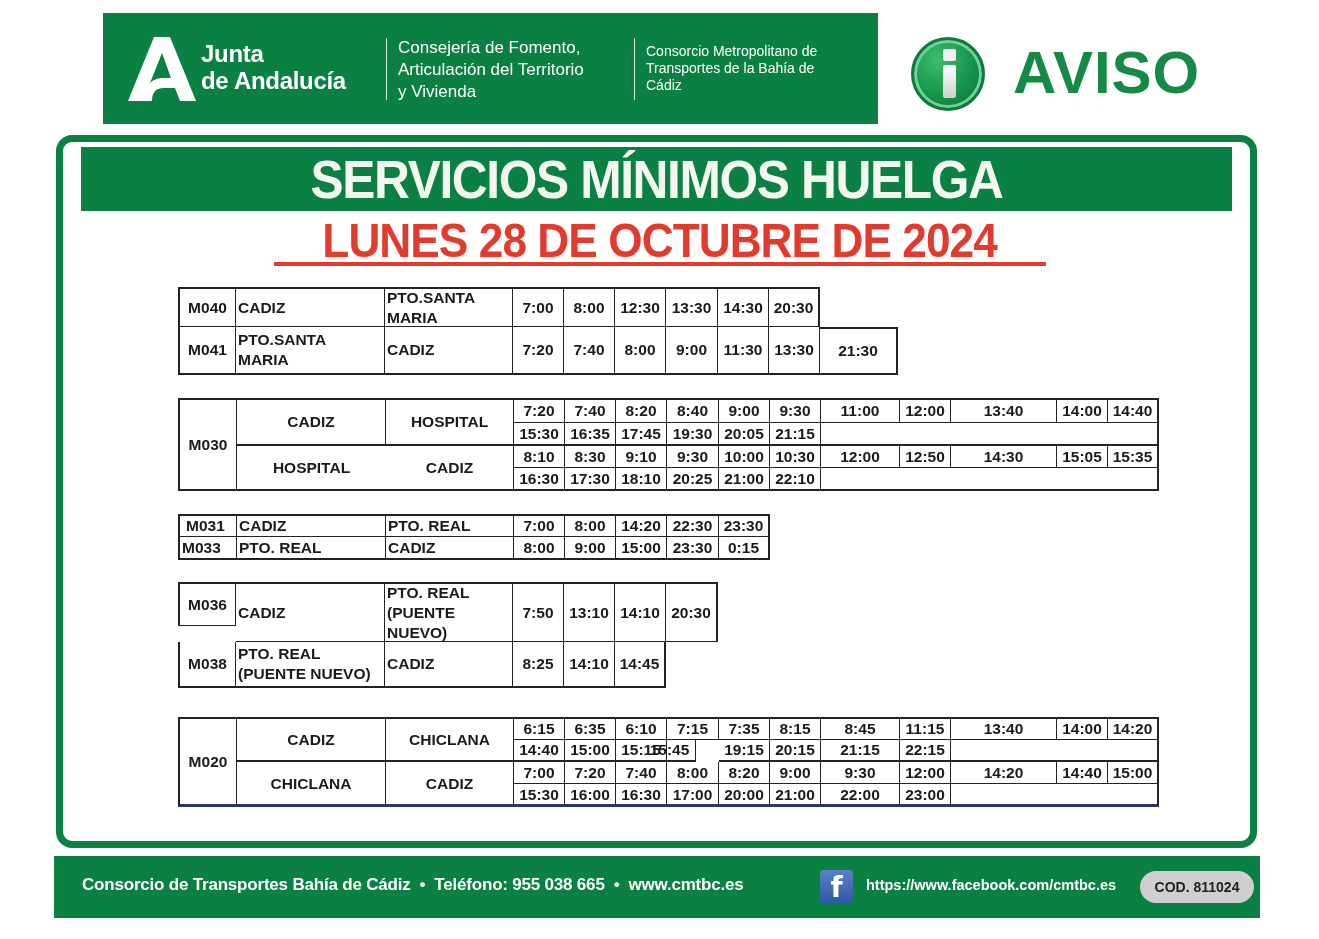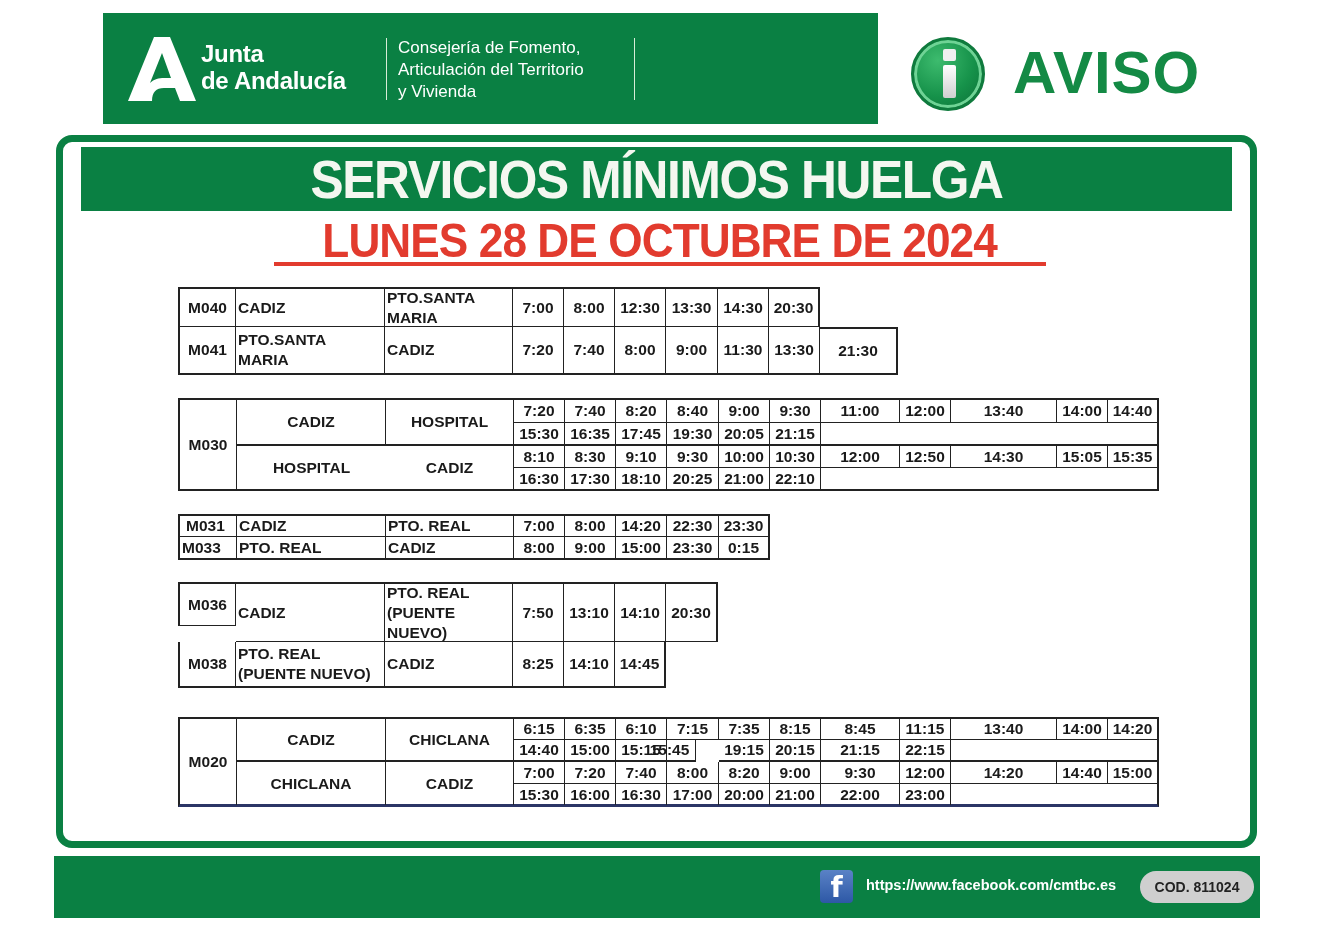--- a/index.html
+++ b/index.html
@@ -55,20 +55,25 @@
     <div>Junta</div>
     <div>de Andalucía</div>
   </div>
   <div class="vsep" style="left:283px"></div>
   <div class="consejeria">
     <div>Consejería de Fomento,</div>
     <div>Articulación del Territorio</div>
     <div>y Vivienda</div>
   </div>
   <div class="vsep" style="left:531px"></div>
+  <div class="consorcio">
+    <div>Consorcio Metropolitano de</div>
+    <div>Transportes de la Bahía de</div>
+    <div>Cádiz</div>
+  </div>
 </div>
 
 <div class="info-icon">
   <div class="info-dot"></div>
   <div class="info-stem"></div>
 </div>
 <div class="aviso">AVISO</div>
 
 <div class="frame"></div>
 <div class="title-band">
@@ -229,16 +234,17 @@
   <div class="cell nobb" style="left:385px;top:65px;width:51px;height:21px;">16:00</div>
   <div class="cell nobb" style="left:436px;top:65px;width:51px;height:21px;">16:30</div>
   <div class="cell nobb" style="left:487px;top:65px;width:52px;height:21px;">17:00</div>
   <div class="cell nobb" style="left:539px;top:65px;width:51px;height:21px;">20:00</div>
   <div class="cell nobb" style="left:590px;top:65px;width:51px;height:21px;">21:00</div>
   <div class="cell nobb" style="left:641px;top:65px;width:79px;height:21px;">22:00</div>
   <div class="cell nobb" style="left:720px;top:65px;width:51px;height:21px;">23:00</div>
 </div>
 
 <div class="footer">
+  <div class="footer-text">Consorcio de Transportes Bahía de Cádiz  •  Teléfono: 955 038 665  •  www.cmtbc.es</div>
   <div class="fb-icon">f</div>
   <div class="fb-url">https://www.facebook.com/cmtbc.es</div>
   <div class="cod">COD. 811024</div>
 </div>
 
 </body></html>

